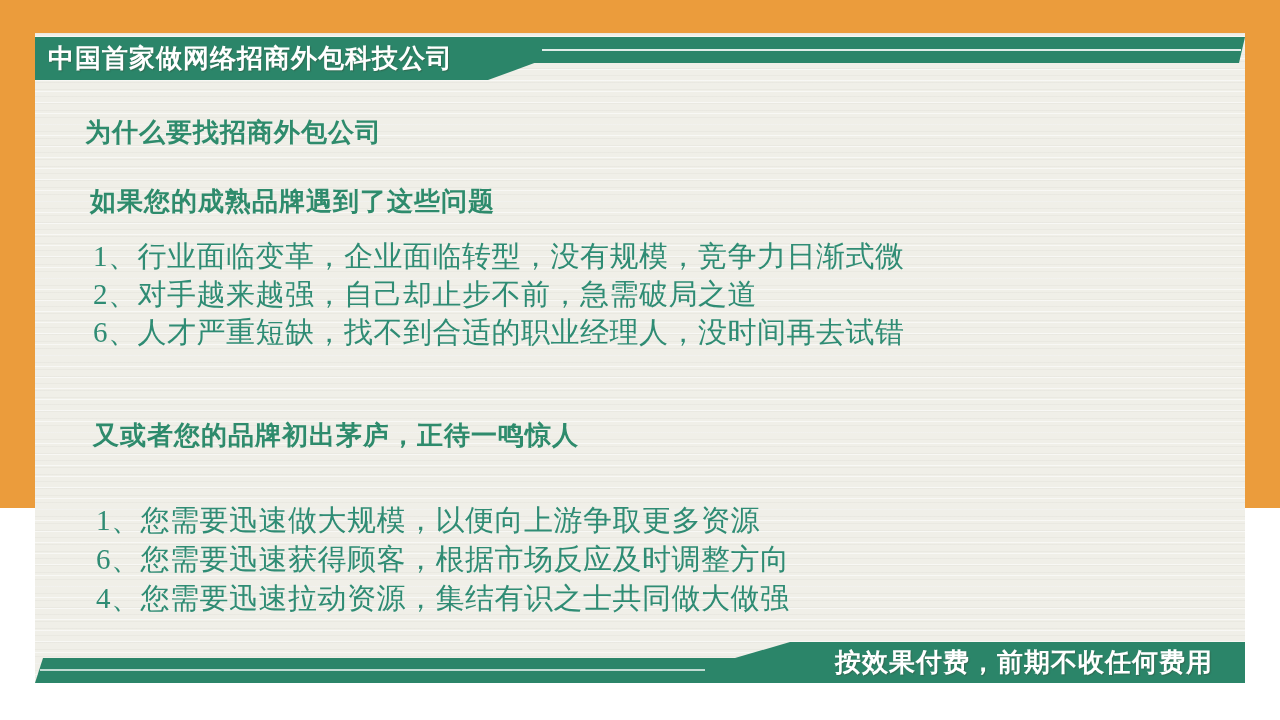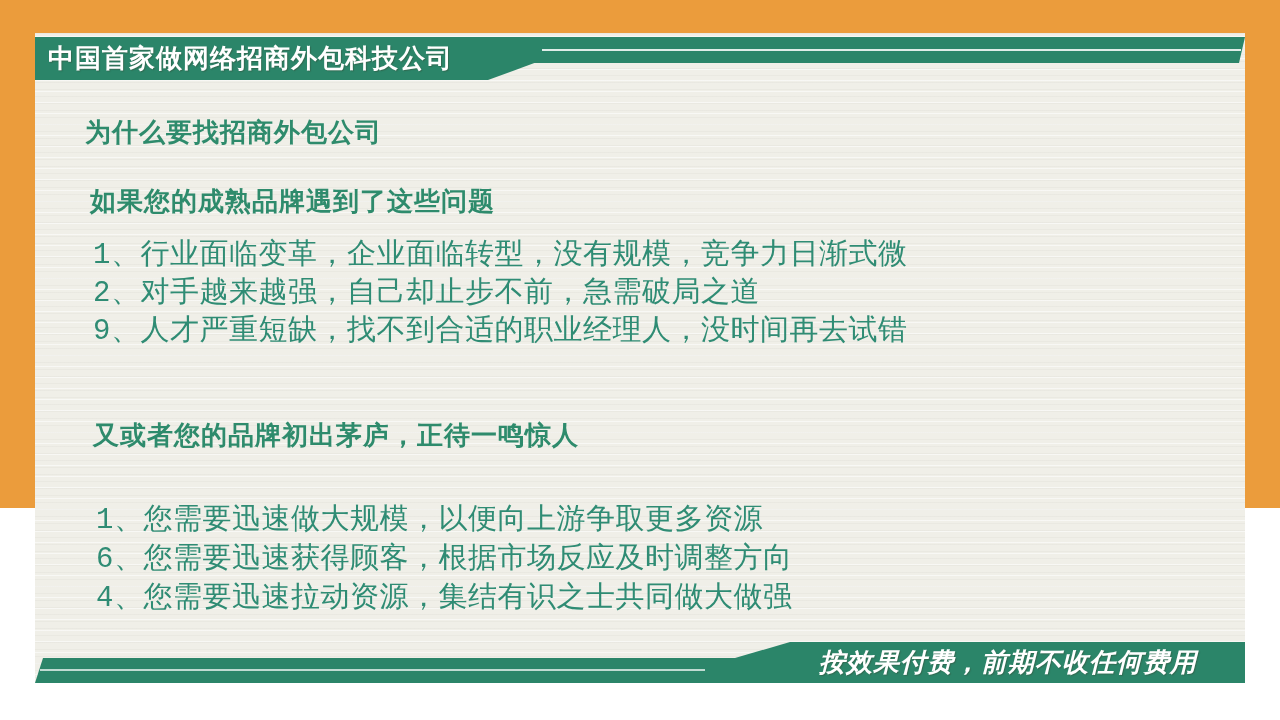--- a/index.html
+++ b/index.html
@@ -57,40 +57,39 @@
   }
   .band-bot-accent{
     position:absolute;left:5px;width:665px;bottom:12px;height:2px;
     background:rgba(255,255,255,0.7);
   }
   .band-bot-tall{
     position:absolute;right:0;bottom:0;width:510px;height:41px;
     background:var(--band-green);
     clip-path:polygon(0 39%,55px 0,100% 0,100% 100%,0 100%);
     display:flex;align-items:center;justify-content:flex-end;
-    padding-right:48px;
-    font-style:italic;
+    padding-right:32px;
   }
 
   
   .title{
     position:absolute;left:50px;top:82px;
     font-size:26px;font-weight:bold;color:var(--heading-green);
     letter-spacing:1px;white-space:nowrap;
   }
   .sec-heading{
     position:absolute;font-size:26px;font-weight:bold;
     color:var(--heading-green);letter-spacing:1px;white-space:nowrap;
   }
   .sec-heading.mature{left:55px;top:151px;}
   .sec-heading.fresh{left:58px;top:385px;}
 
   .list{
     position:absolute;
-    font-family:Liberation Mono, monospace;
+    font-family:Liberation Serif, serif;
     font-size:29px;color:var(--body-green);
     letter-spacing:0.5px;white-space:nowrap;
   }
   .list.problems{left:58px;top:204px;line-height:38px;}
   .list.goals{left:61px;top:422px;line-height:39px;margin-top:46px;}
 </style>
 </head>
 <body>
 
 <div class="canvas">
@@ -102,21 +101,21 @@
       <span class="band-text">中国首家做网络招商外包科技公司</span>
     </div>
 
     <div class="title">为什么要找招商外包公司</div>
 
     <div class="sec-heading mature">如果您的成熟品牌遇到了这些问题</div>
 
     <div class="list problems">
       <div>1、行业面临变革，企业面临转型，没有规模，竞争力日渐式微</div>
       <div>2、对手越来越强，自己却止步不前，急需破局之道</div>
-      <div>9、人才严重短缺，找不到合适的职业经理人，没时间再去试错</div>
+      <div>6、人才严重短缺，找不到合适的职业经理人，没时间再去试错</div>
     </div>
 
     <div class="sec-heading fresh">又或者您的品牌初出茅庐，正待一鸣惊人</div>
 
     <div class="list goals">
       <div>1、您需要迅速做大规模，以便向上游争取更多资源</div>
       <div>6、您需要迅速获得顾客，根据市场反应及时调整方向</div>
       <div>4、您需要迅速拉动资源，集结有识之士共同做大做强</div>
     </div>
 

